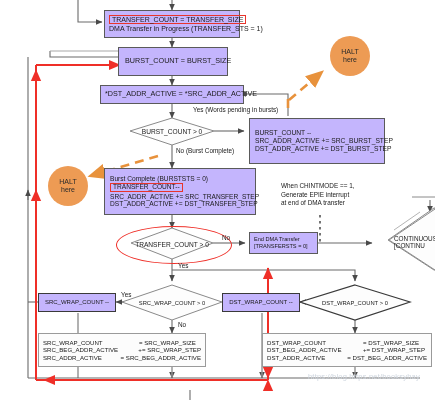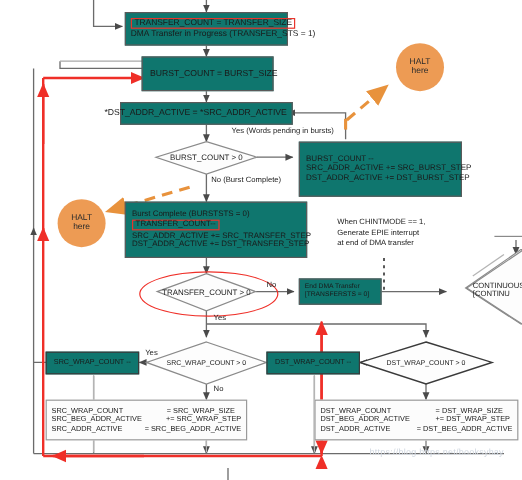--- a/index.html
+++ b/index.html
@@ -25,21 +25,21 @@
     position: absolute;
     box-sizing: border-box;
     display: flex;
     flex-direction: column;
     justify-content: center;
     color: #1a1a1a;
     z-index: 5;
   }
   .proc {
     border: 1px solid #5a5a5a;
-    background: #0f766e;
+    background: #c4b5fd;
     padding: 2px 4px;
   }
   .proc.thick {
     border: 1.4px solid #3a3a3a;
   }
   .proc.light {
     border: 1px solid #9a9a9a;
     background: #fcfcfc;
   }
   .line {
@@ -240,21 +240,21 @@
     <div class="line" style="text-align:center;">
       <span class="hl">TRANSFER_COUNT  =  TRANSFER_SIZE</span>
     </div>
     <div class="line" style="text-align:center; margin-top:1px;">DMA Transfer in Progress (TRANSFER_STS = 1)</div>
   </div>
 
   <div class="node proc" style="left:118px; top:47px; width:110px; height:29px; font-size:7.2px; padding-left:6px;">
     <div class="line">BURST_COUNT = BURST_SIZE</div>
   </div>
 
-  <div class="node proc" style="left:100px; top:85px; width:144px; height:19px; font-size:7.2px; align-items:flex-end;">
+  <div class="node proc" style="left:100px; top:85px; width:144px; height:19px; font-size:7.2px; align-items:flex-start;">
     <div class="line">*DST_ADDR_ACTIVE = *SRC_ADDR_ACTIVE</div>
   </div>
 
   <div class="diamond-label" style="left:130px; top:124px; width:84px; height:14px; font-size:6.6px;">
     <span>BURST_COUNT &gt; 0</span>
   </div>
 
   <div class="node proc" style="left:249px; top:118px; width:136px; height:46px; font-size:6.7px; padding-left:5px;">
     <div class="line">BURST_COUNT --</div>
     <div class="line">SRC_ADDR_ACTIVE += SRC_BURST_STEP</div>

